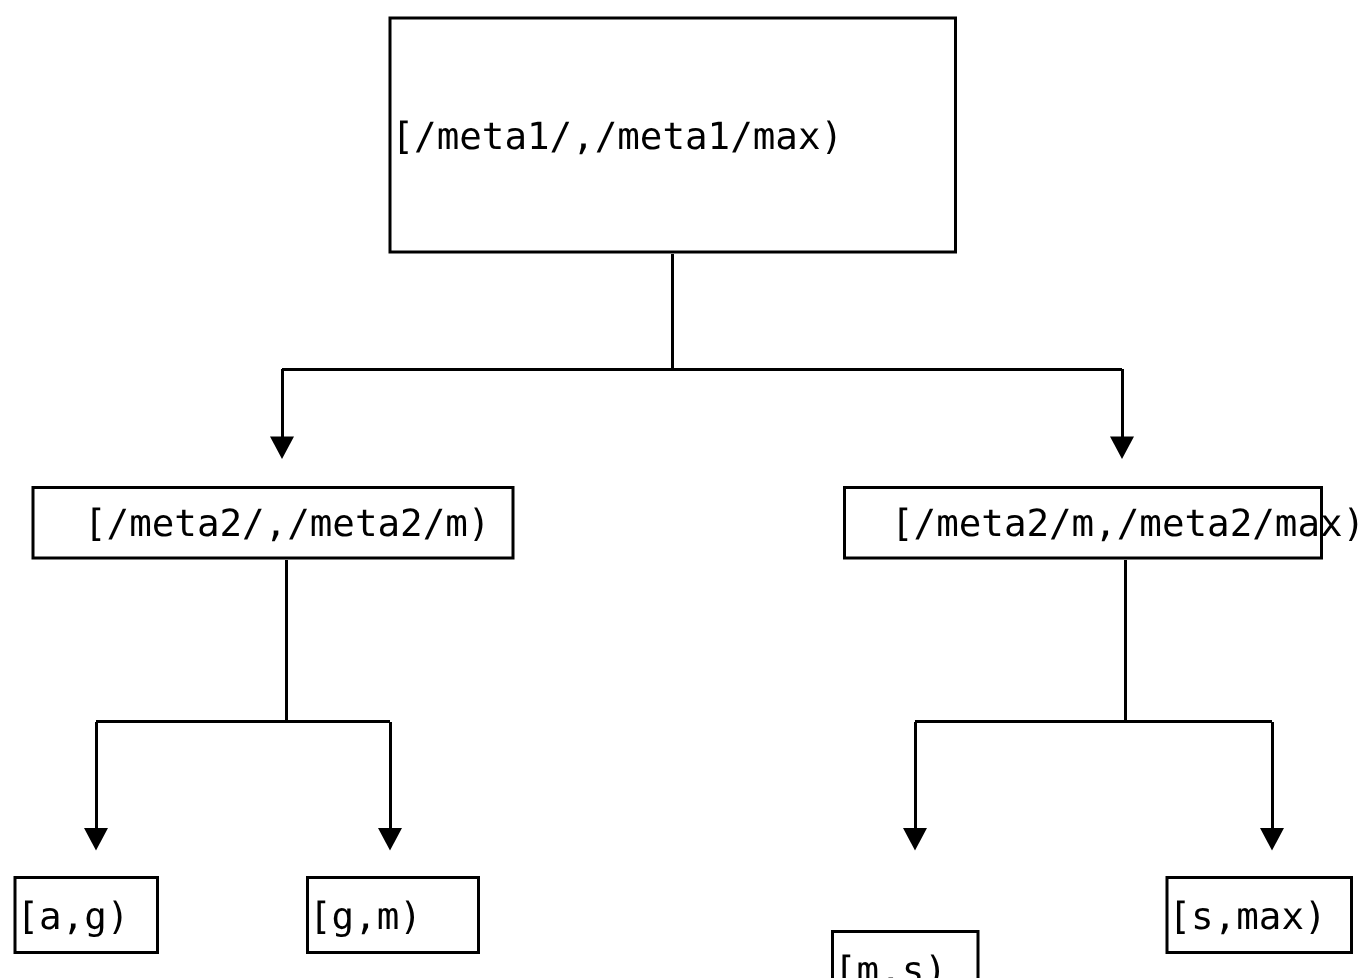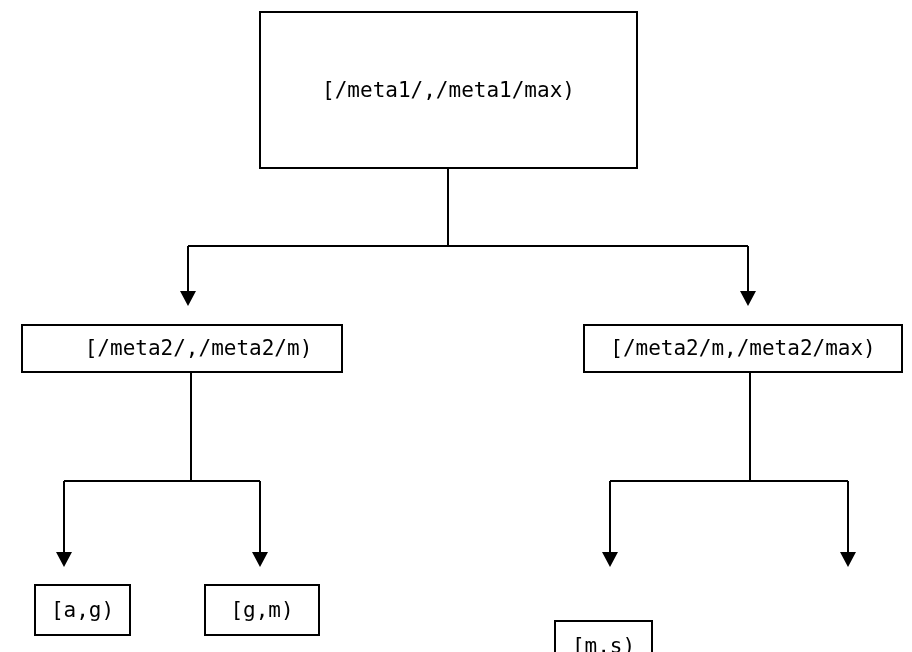--- a/index.html
+++ b/index.html
@@ -17,24 +17,24 @@
     background: #ffffff;
     overflow: hidden;
   }
   .node {
     position: absolute;
     box-sizing: border-box;
     border: 2px solid #000000;
     background: #ffffff;
     display: flex;
     align-items: center;
-    justify-content: center;
+    justify-content: flex-start;
     color: #000000;
     font-family: "DejaVu Sans Mono", "Liberation Mono", monospace;
-    font-size: 21px;
+    font-size: 25px;
     line-height: 1;
     letter-spacing: 0px;
     white-space: pre;
     user-select: none;
   }
   .node-label {
     display: block;
     white-space: pre;
   }
   .edge-svg {
@@ -104,30 +104,33 @@
   </svg>
 
   <div class="node" style="left:259px; top:11px; width:379px; height:158px;">
     <span class="node-label">[/meta1/,/meta1/max)</span>
   </div>
 
   <div class="node" style="left:21px; top:324px; width:322px; height:49px;padding-left:33px;">
     <span class="node-label">[/meta2/,/meta2/m)</span>
   </div>
 
-  <div class="node" style="left:583px; top:324px; width:320px; height:49px;">
+  <div class="node" style="left:562px; top:324px; width:320px; height:49px;padding-left:30px;">
     <span class="node-label">[/meta2/m,/meta2/max)</span>
   </div>
 
-  <div class="node" style="left:9px; top:584px; width:97px; height:52px;margin-left:25px;">
+  <div class="node" style="left:9px; top:584px; width:97px; height:52px;">
     <span class="node-label">[a,g)</span>
   </div>
 
   <div class="node" style="left:204px; top:584px; width:116px; height:52px;">
     <span class="node-label">[g,m)</span>
   </div>
 
   <div class="node" style="left:554px; top:584px; width:99px; height:52px;margin-top:36px;">
     <span class="node-label">[m,s)</span>
   </div>
 
+  <div class="node" style="left:777px; top:584px; width:125px; height:52px;">
+    <span class="node-label">[s,max)</span>
+  </div>
 
 </div>
 
 </body></html>

